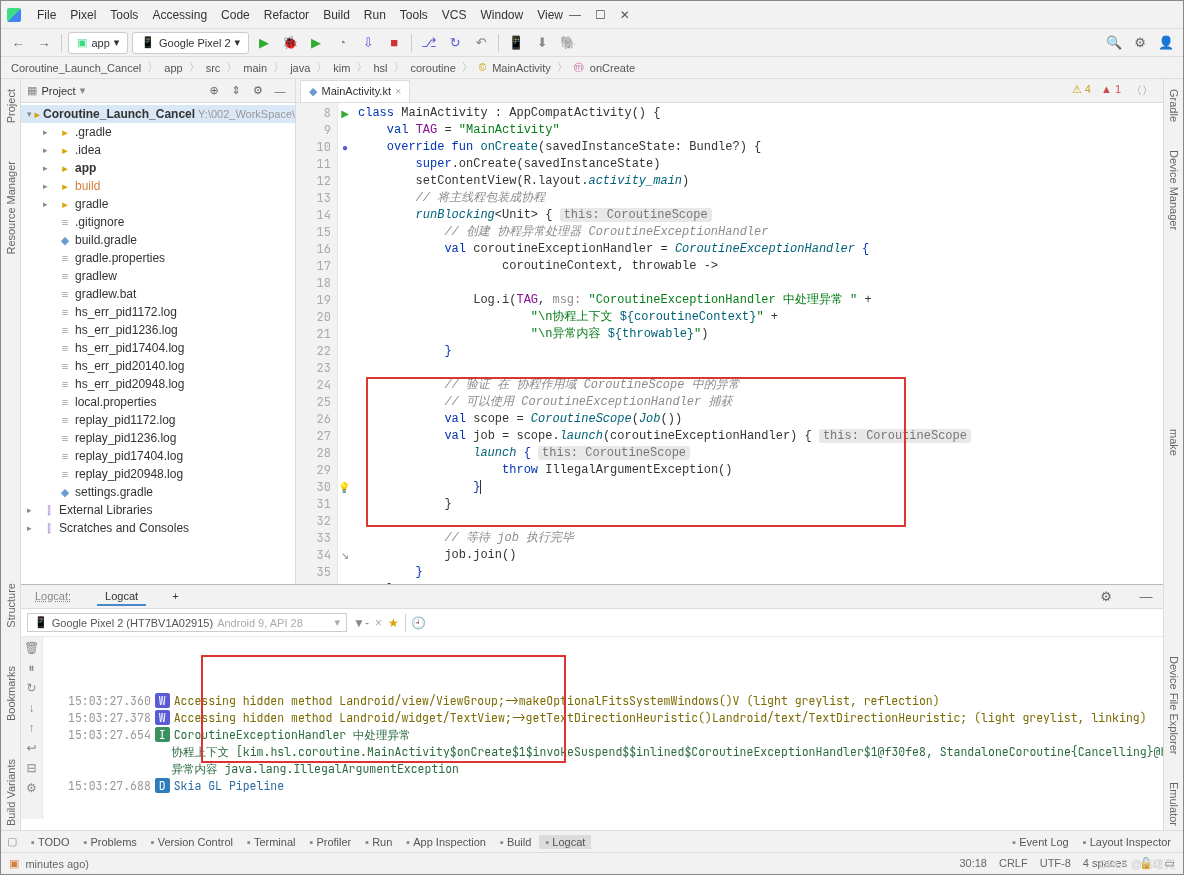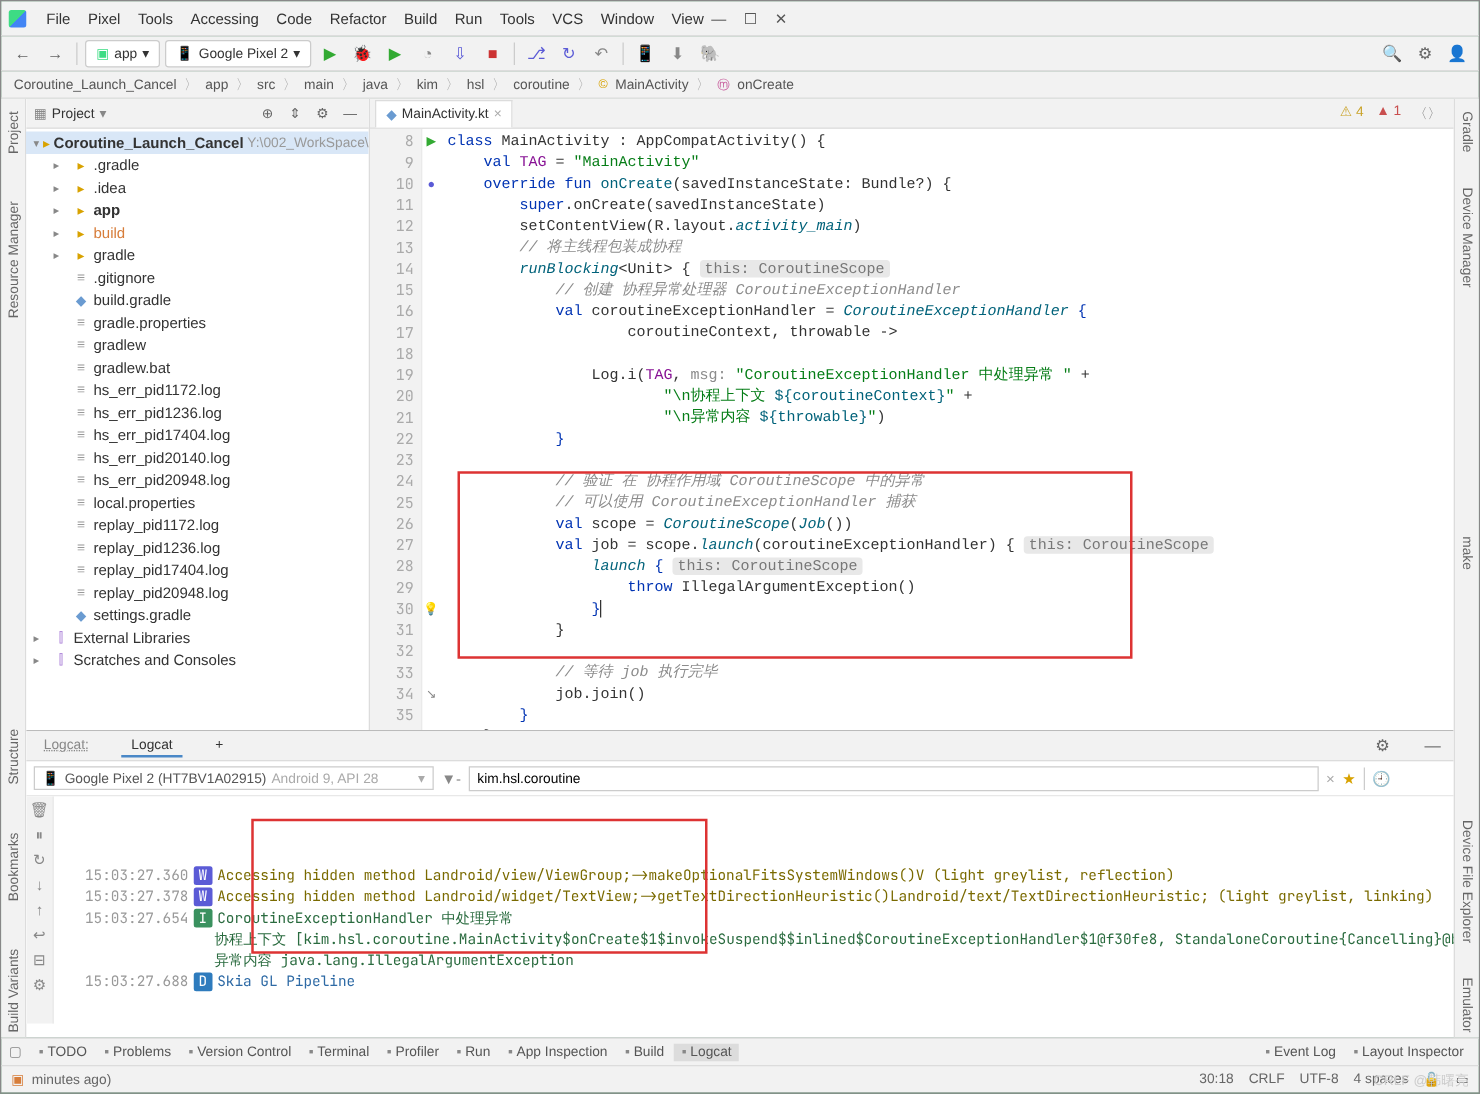--- a/index.html
+++ b/index.html
@@ -281,21 +281,20 @@
           <button class="tbtn">—</button>
         </div>
         <div class="bp-bar">
           <div class="dev">
             <span style="color:#555">📱</span>
             <span>Google Pixel 2 (HT7BV1A02915)</span>
             <span style="color:#aaa">Android 9, API 28</span>
             <span style="margin-left:auto;color:#aaa">▾</span>
           </div>
           <span style="color:#888">▼-</span>
-          <input type="text" value="kim.hsl.coroutine" style="">
           <span style="color:#aaa">×</span>
           <span style="color:#d8a200">★</span>
           <span style="border-left:1px solid #ccc;height:18px"></span>
           <span style="color:#888">🕘</span>
         </div>
         <div class="bp-body">
           <div class="bp-gut">
             <span>🗑</span>
             <span>⏸</span>
             <span>↻</span>

